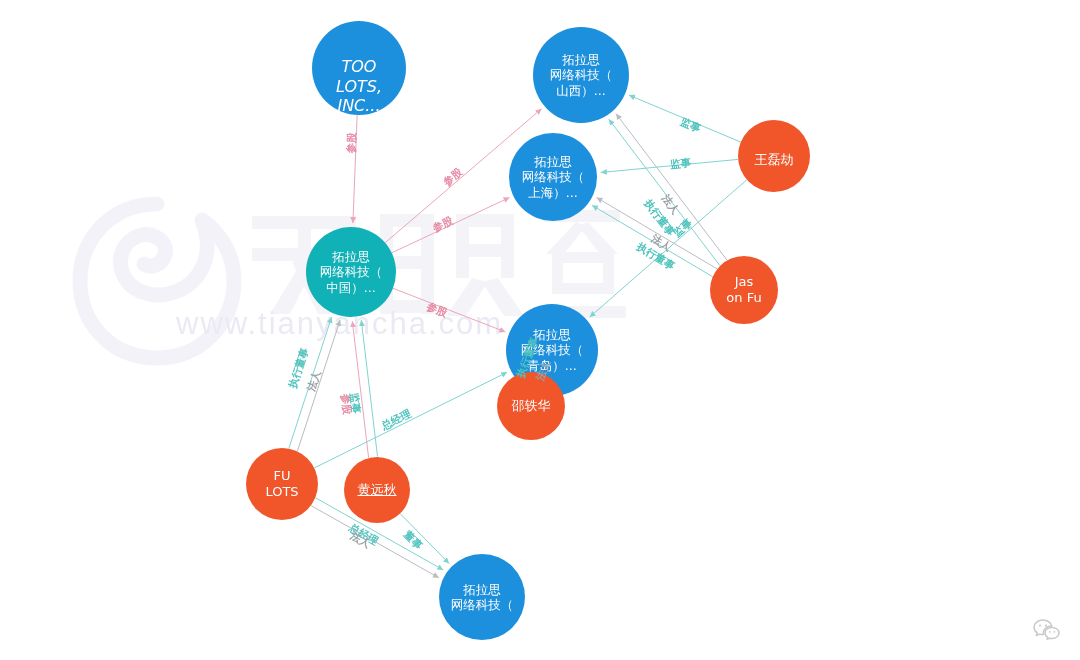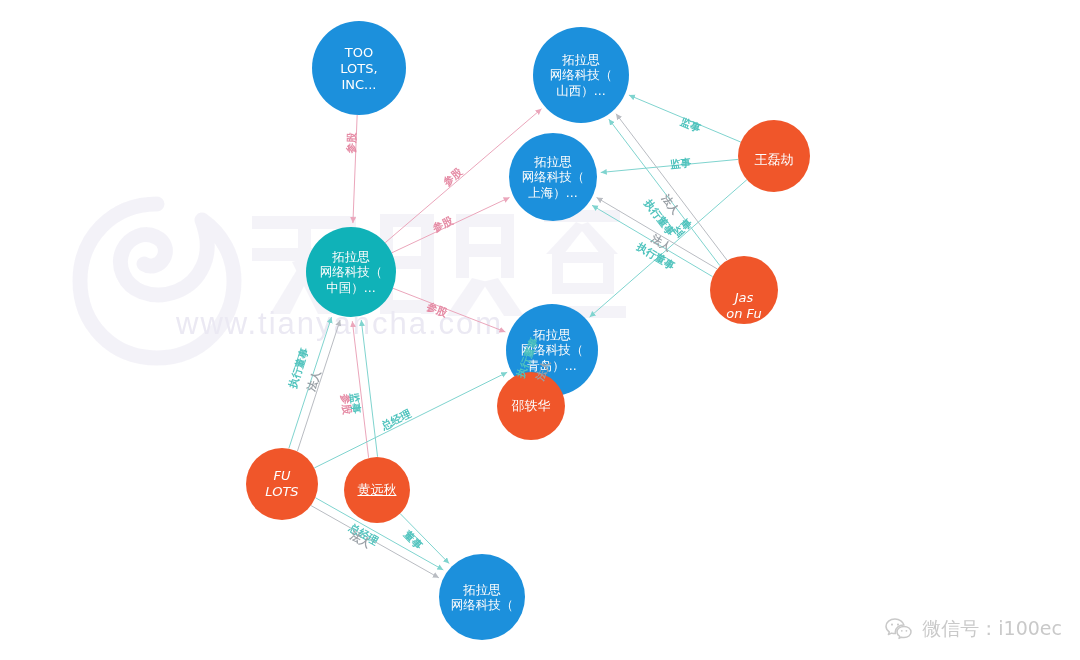--- a/index.html
+++ b/index.html
@@ -170,21 +170,21 @@
       <circle cx="482" cy="597" r="43" fill="#1c90dc"></circle>
       <circle cx="774" cy="156" r="36" fill="#f0562a"></circle>
       <circle cx="744" cy="290" r="34" fill="#f0562a"></circle>
       <circle cx="531" cy="406" r="34" fill="#f0562a"></circle>
       <circle cx="282" cy="484" r="36" fill="#f0562a"></circle>
       <circle cx="377" cy="490" r="33" fill="#f0562a"></circle>
     </g>
 </svg>
 
 <div id="labels-layer">
-    <div class="node-label" style="font-size: 13px; width: 108.1px; left: 304.95px; top: 45px;">
+    <div class="node-label" style="font-size: 16px; width: 108.1px; left: 304.95px; top: 57px; font-style: italic;">
       <div>TOO</div>
       <div>LOTS,</div>
       <div>INC...</div>
     </div>
     <div class="node-label" style="font-size: 12.5px; width: 110.4px; left: 525.8px; top: 52px;">
       <div>拓拉思</div>
       <div>网络科技（</div>
       <div>山西）...</div>
     </div>
     <div class="node-label" style="font-size: 12.5px; width: 101.2px; left: 502.4px; top: 154px;">
@@ -202,28 +202,28 @@
       <div>网络科技（</div>
       <div>青岛）...</div>
     </div>
     <div class="node-label" style="font-size: 12.5px; width: 98.9px; left: 432.55px; top: 581.5px;">
       <div>拓拉思</div>
       <div>网络科技（</div>
     </div>
     <div class="node-label" style="font-size: 13px; width: 82.8px; left: 732.6px; top: 152px;">
       <div>王磊劫</div>
     </div>
-    <div class="node-label" style="font-size: 13px; width: 78.2px; left: 704.9px; top: 290px; font-style: italic;">
+    <div class="node-label" style="font-size: 13px; width: 78.2px; left: 704.9px; top: 274px;">
       <div>Jas</div>
       <div>on Fu</div>
     </div>
     <div class="node-label" style="font-size: 13px; width: 78.2px; left: 491.9px; top: 398px;">
       <div>邵轶华</div>
     </div>
-    <div class="node-label" style="font-size: 13px; width: 82.8px; left: 240.6px; top: 468px; font-style: italic;">
+    <div class="node-label" style="font-size: 13px; width: 82.8px; left: 240.6px; top: 468px;">
       <div>FU</div>
       <div>LOTS</div>
     </div>
     <div class="node-label" style="font-size: 13px; width: 75.9px; left: 339.05px; top: 482px; text-decoration: underline;">
       <div>黄远秋</div>
     </div>
   </div>
 <div id="edgelabels-layer">
     <div class="edge-label" style="color: rgb(229, 138, 164); left: 355.378px; top: 160.355px; transform: translate(-50%, -50%) rotate(-87.7543deg);">参股</div>
     <div class="edge-label" style="color: rgb(229, 138, 164); left: 450.835px; top: 186.489px; transform: translate(-50%, -50%) rotate(-40.5808deg);">参股</div>
@@ -252,14 +252,13 @@
   <span>
     <svg width="30" height="24" viewBox="0 0 30 24" aria-hidden="true">
       <path d="M11 2C5.9 2 2 5.3 2 9.3c0 2.3 1.3 4.3 3.3 5.6L4.4 17.6l3-1.5c1.1.3 2.3.5 3.6.5h.6c-.2-.6-.3-1.2-.3-1.8 0-3.7 3.6-6.7 8.1-6.7h.6C19.1 4.8 15.5 2 11 2z" fill="none" stroke="#c9c9c9" stroke-width="1.5" stroke-linejoin="round"></path>
       <circle cx="8" cy="7.6" r="1.05" fill="#c9c9c9"></circle>
       <circle cx="14" cy="7.6" r="1.05" fill="#c9c9c9"></circle>
       <path d="M20 9.4c-3.9 0-7 2.5-7 5.6 0 1.8 1.1 3.4 2.7 4.4l-.7 2 2.4-1.2c.8.2 1.7.4 2.6.4 3.9 0 7-2.5 7-5.6s-3.1-5.6-7-5.6z" fill="none" stroke="#c9c9c9" stroke-width="1.5" stroke-linejoin="round"></path>
       <circle cx="17.8" cy="13.8" r="0.9" fill="#c9c9c9"></circle>
       <circle cx="22.4" cy="13.8" r="0.9" fill="#c9c9c9"></circle>
     </svg>
   </span>
-  <span>微信号：i100ec</span>
 </div>
 
 </body></html>

